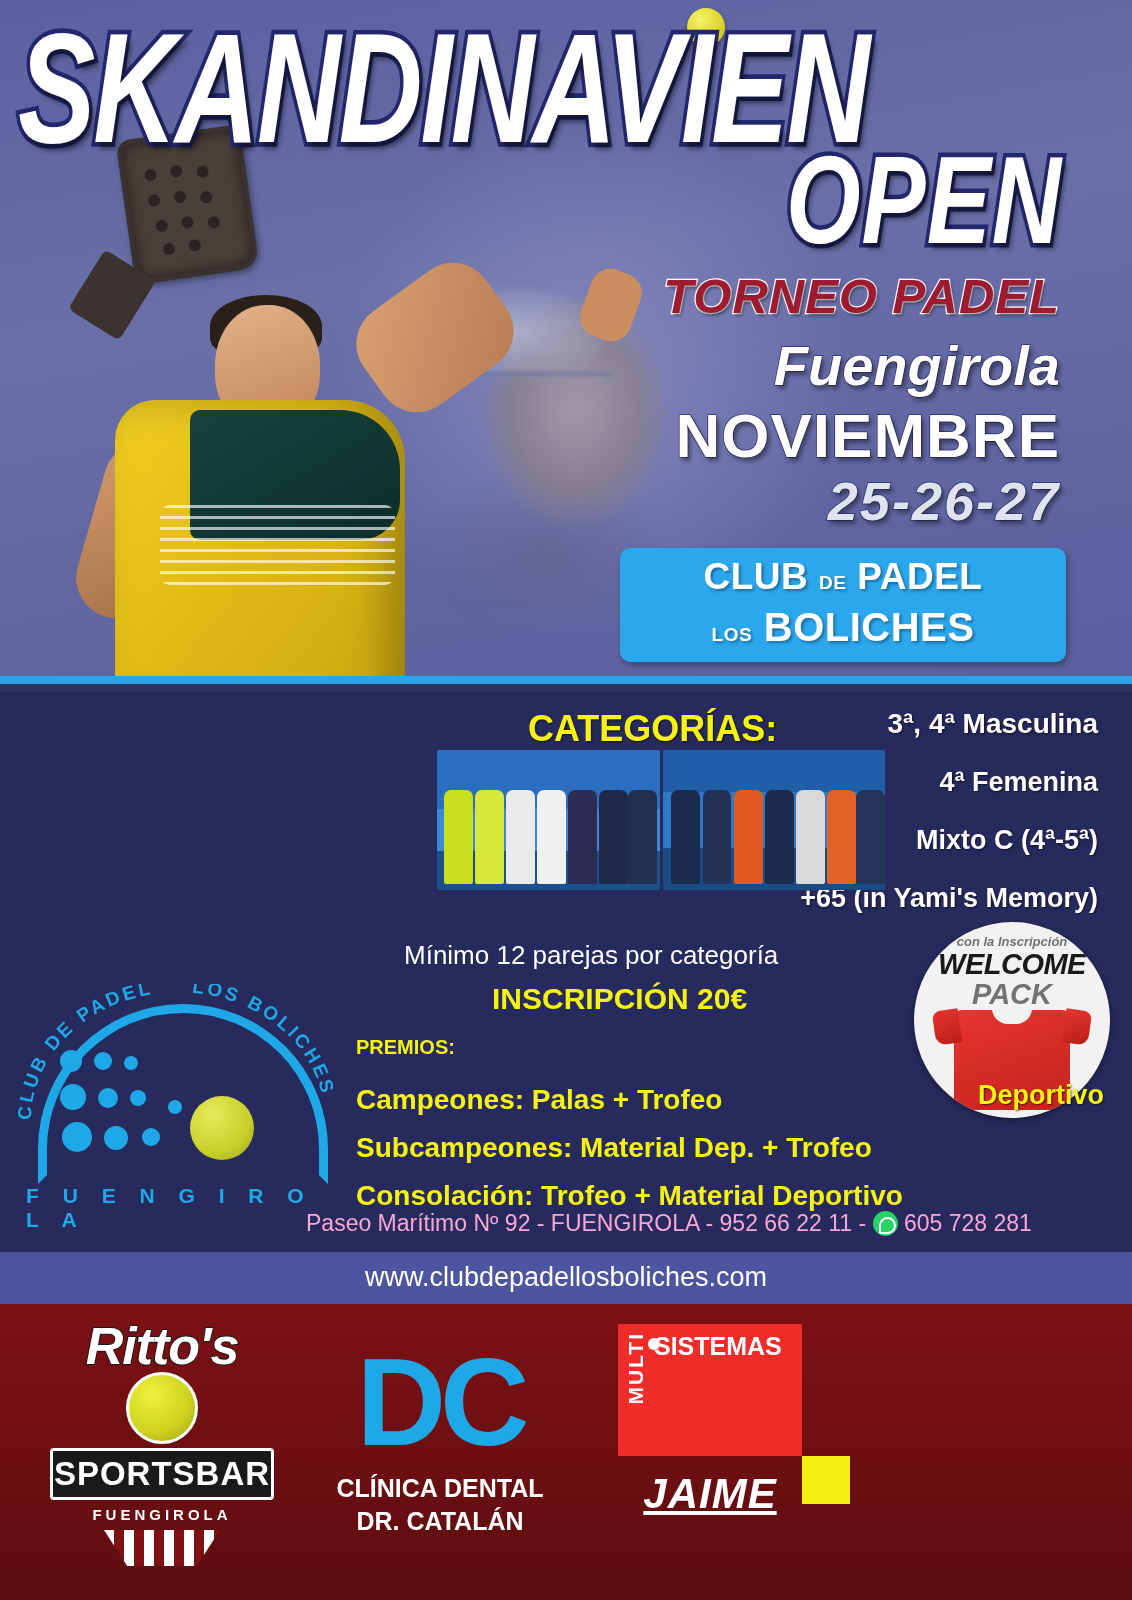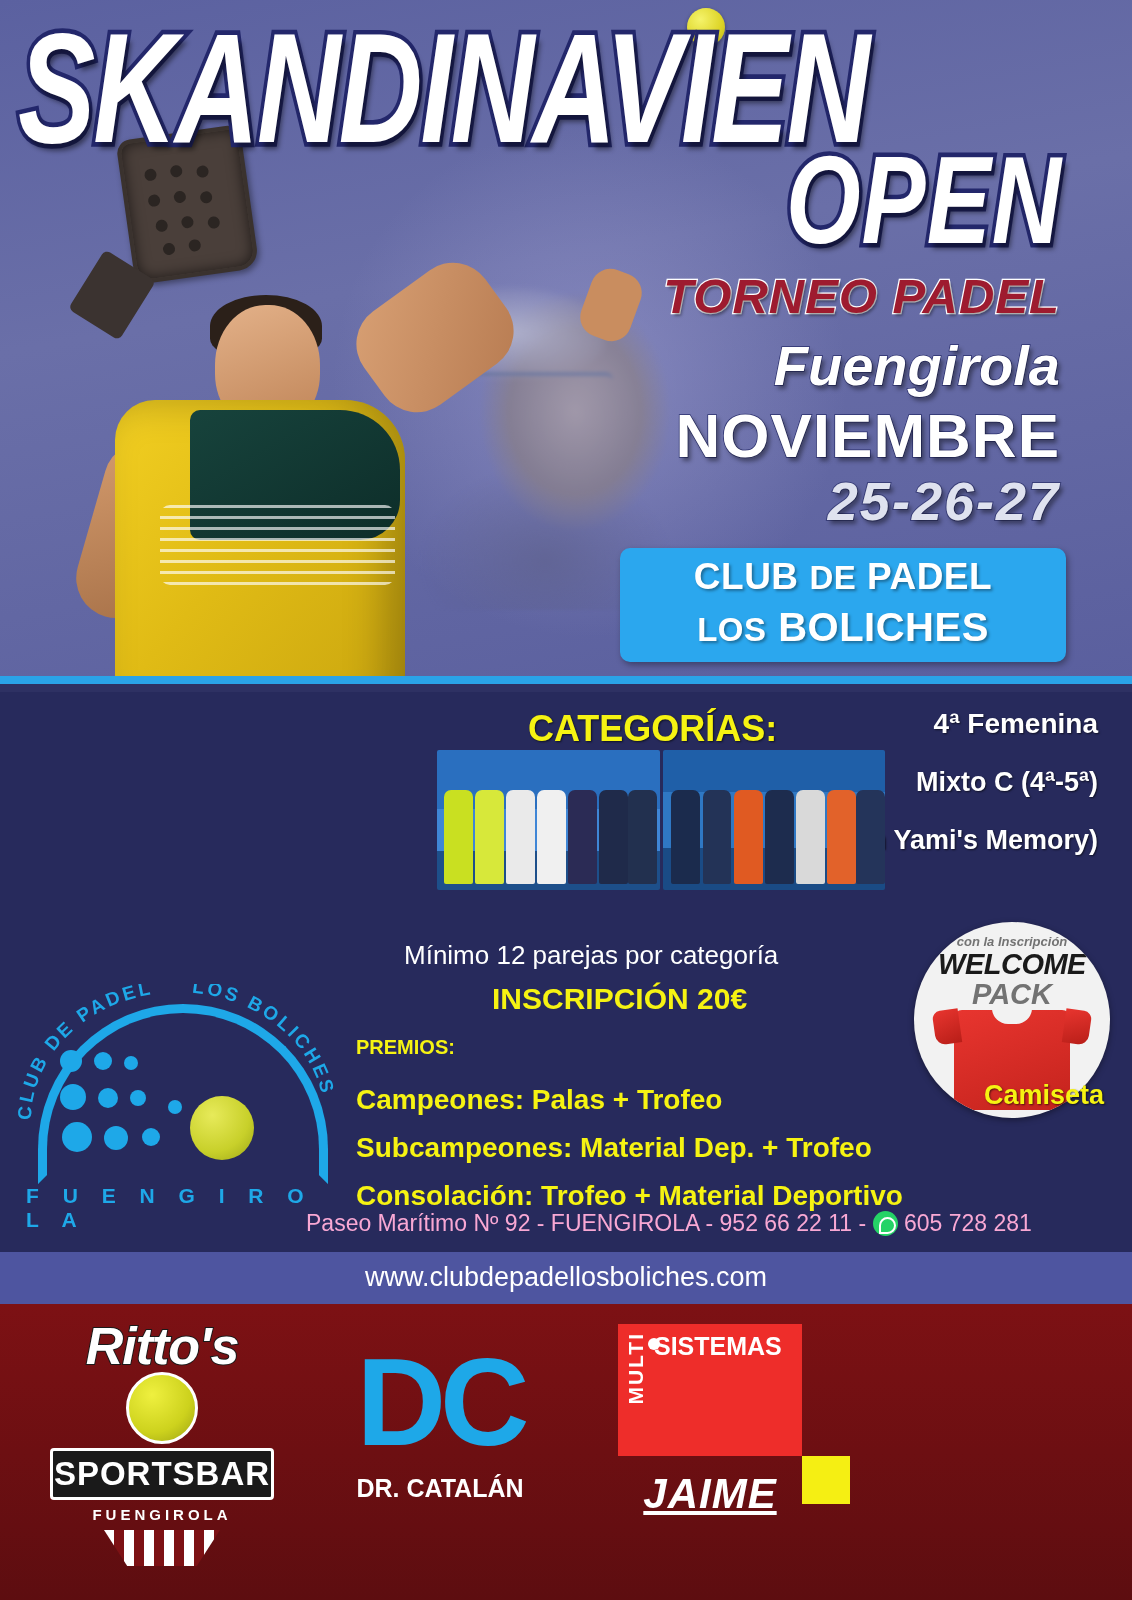--- a/index.html
+++ b/index.html
@@ -129,21 +129,21 @@
     border-radius: 10px;
     box-shadow: 2px 3px 6px rgba(0,0,0,0.35);
   }
   .club-line1, .club-line2 {
     position: absolute; width: 100%; text-align: center;
     color: #ffffff; font-weight: bold;
     text-shadow: 2px 2px 3px rgba(0,0,0,0.35);
   }
   .club-line1 { top: 8px; font-size: 37px; letter-spacing: 0.5px; }
   .club-line2 { top: 57px; font-size: 40px; letter-spacing: 0.5px; }
-  .club-small { font-size: 33px; }
+  .club-small { font-size: 19px; }
 
   
   .player { position: absolute; left: 30px; top: 110px; width: 480px; height: 1100px; }
   .p-racket-head {
     position: absolute; left: 95px; top: 22px; width: 125px; height: 145px;
     background: #4a3f3a; border-radius: 14px 14px 20px 20px;
     transform: rotate(-8deg);
     box-shadow: inset 0 0 14px rgba(0,0,0,0.6), 2px 3px 6px rgba(0,0,0,0.4);
     border: 4px solid #3a322e;
   }
@@ -499,20 +499,21 @@
         <span>BOLICHES</span>
       </div>
     </div>
   </div>
 
   <div class="mid-section">
 
     <div class="categorias-label">CATEGORÍAS:</div>
 
     <div class="cat-list">
+      <div class="cat-item">3ª, 4ª Masculina</div>
       <div class="cat-item">4ª Femenina</div>
       <div class="cat-item">Mixto C (4ª-5ª)</div>
       <div class="cat-item">+65 (in Yami's Memory)</div>
     </div>
 
     <div class="photos">
       <div class="photo photo-a">
         <div class="ppl">
           <i style="left:3%;background:#c9e021"></i>
           <i style="left:17%;background:#d7e83a"></i>
@@ -544,21 +545,21 @@
     <div class="prize prize-3">Consolación: Trofeo + Material Deportivo</div>
 
     <div class="welcome">
       <div class="welcome-con">con la Inscripción</div>
       <div class="welcome-w">WELCOME</div>
       <div class="welcome-p">PACK</div>
       <div class="tshirt">
         <div class="tshirt-collar"></div>
       </div>
     </div>
-    <div class="camiseta-label">Camiseta</div>
+    <div class="camiseta-label">Deportivo</div>
 
     <div class="club-logo">
       <div class="logo-arc"></div>
       <svg class="arc-text" viewBox="0 0 320 230">
         <path id="arcL" d="M 14,150 A 148,128 0 0 1 160,8" fill="none"></path>
         <path id="arcR" d="M 160,8 A 148,128 0 0 1 306,150" fill="none"></path>
         <text font-size="19" font-weight="bold" fill="#1ea8e8" font-family="Liberation Sans, sans-serif" letter-spacing="3">
           <textPath href="#arcL" startOffset="6%">CLUB DE PADEL</textPath>
         </text>
         <text font-size="19" font-weight="bold" fill="#1ea8e8" font-family="Liberation Sans, sans-serif" letter-spacing="3">
@@ -599,20 +600,21 @@
       <div class="ritto-ball"></div>
       <div class="ritto-bar">
         <span>SPORTSBAR</span>
       </div>
       <div class="ritto-sub">FUENGIROLA</div>
       <div class="ritto-stripes"></div>
     </div>
 
     <div class="sp sp-dental">
       <div class="dc-logo">DC</div>
+      <div class="dc-text">CLÍNICA DENTAL</div>
       <div class="dc-text">DR. CATALÁN</div>
     </div>
 
     <div class="sp sp-jaime">
       <div class="ms-box">
         <div class="ms-dot"></div>
         <div class="ms-multi">MULTI</div>
         <div class="ms-sist">SISTEMAS</div>
       </div>
       <div class="jaime">JAIME</div>

